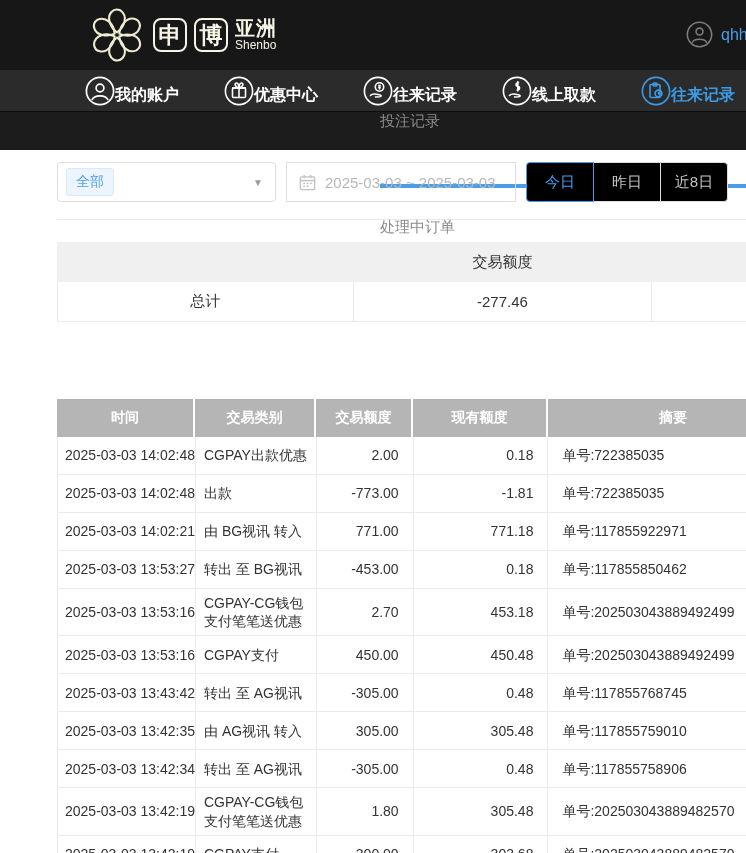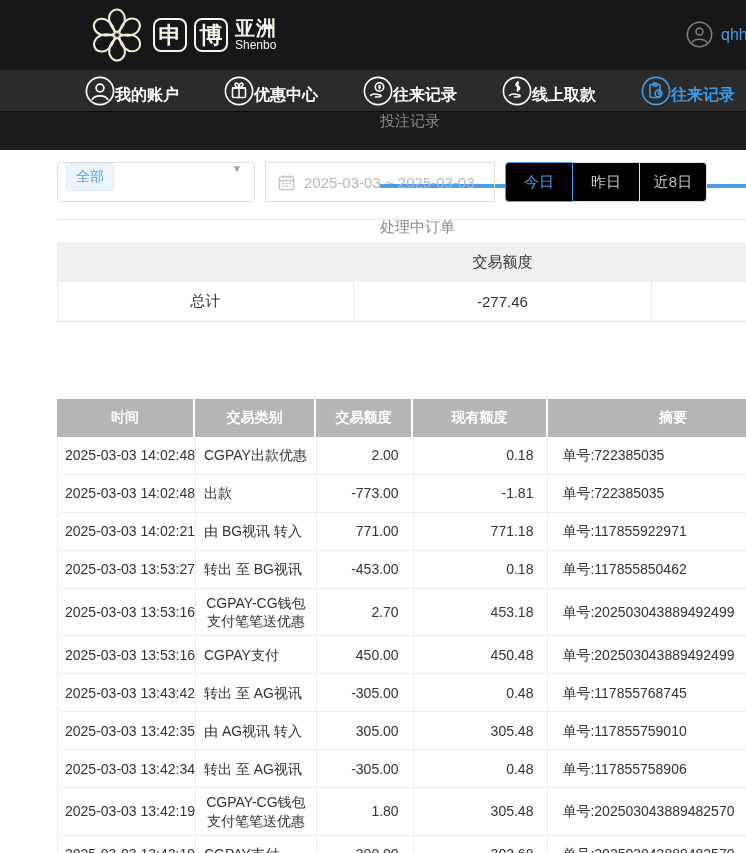--- a/index.html
+++ b/index.html
@@ -28,22 +28,22 @@
 
   
   .subtabs { height:38px; background:#1c1c1c; display:flex; padding-left:380px; gap:30px;flex-direction:column; }
   .subtab { height:100%; display:flex; align-items:center; font-size:15px; color:#8b8b8b;
     cursor:pointer; white-space:nowrap; }
   .subtab.active { color:#fff; font-weight:bold; border-bottom:4px solid #4a9ee8; padding:4px 2px 0 2px; }
 
   
   .content { padding-left:57px; }
   .filter-row { margin-top:12px; display:flex; align-items:center; }
-  .dropdown { width:198px; height:40px; border:1px solid #ddd; border-radius:4px; display:flex;
-    align-items:flex-start; justify-content:space-between; padding:0 12px 0 8px; background:#fff; cursor:pointer; }
+  .dropdown { width:219px; height:40px; border:1px solid #ddd; border-radius:4px; display:flex;
+    align-items:center; justify-content:space-between; padding:0 12px 0 8px; background:#fff; cursor:pointer; }
   .chip { background:#ecf5fd; border:1px solid #d6eafc; color:#52a0e2; font-size:14px;
     padding:4px 9px; border-radius:3px; }
   .caret { color:#9b9b9b; font-size:10px; }
   .datebox { margin-left:10px; width:230px; height:40px; border:1px solid #ddd; border-radius:0;
     display:flex; align-items:center; gap:9px; padding:0 12px; color:#b7b7b7; font-size:15px; cursor:pointer; }
   .btn-group { margin-left:10px; display:flex; }
   .range-btn { width:68px; height:40px; border:1px solid #ddd; background:#000000; color:#c3c3c3;
     font-size:15px; display:flex; align-items:center; justify-content:center; margin-left:-1px; cursor:pointer; }
   .range-btn:first-child { margin-left:0; border-radius:4px 0 0 4px; }
   .range-btn:last-child { border-radius:0 4px 4px 0; }
@@ -57,21 +57,21 @@
   .s-row { height:40px; display:flex; border-bottom:1px solid #eaeaea; border-left:1px solid #eaeaea; }
   .s-cell { display:flex; align-items:center; justify-content:center; font-size:15px; color:#333; }
   .s-c1 { width:296px; } .s-c2 { width:299px; } .s-c3 { width:146px; }
   .s-row .s-cell { border-right:1px solid #eaeaea; }
 
   
   .ttable { margin-top:77px; width:741px; font-size:14px; }
   .t-header { display:flex; height:38px; background:#b5b5b5; color:#fff; font-weight:bold; }
   .th { display:flex; align-items:center; justify-content:center; border-right:2px solid #fff; }
   .th:last-child { border-right:none; }
-  .c-time { width:138px; } .c-type { width:121px;text-align:center; } .c-amount { width:97px; }
+  .c-time { width:138px; } .c-type { width:121px; } .c-amount { width:97px; }
   .c-balance { width:135px; } .c-summary { width:250px; }
   .t-row { display:flex; min-height:38px; border-bottom:1px solid #ebebeb; border-left:1px solid #ebebeb;
     align-items:stretch; }
   .td { display:flex; align-items:center; border-right:1px solid #ebebeb; color:#333;
     line-height:1.3; padding:5px 8px; }
   .td.c-time { padding-left:7px; white-space:nowrap; }
   .td.c-amount, .td.c-balance { justify-content:flex-end; padding-right:14px; }
   .td.c-summary { padding-left:14px; white-space:nowrap; }
 </style>
 </head>

